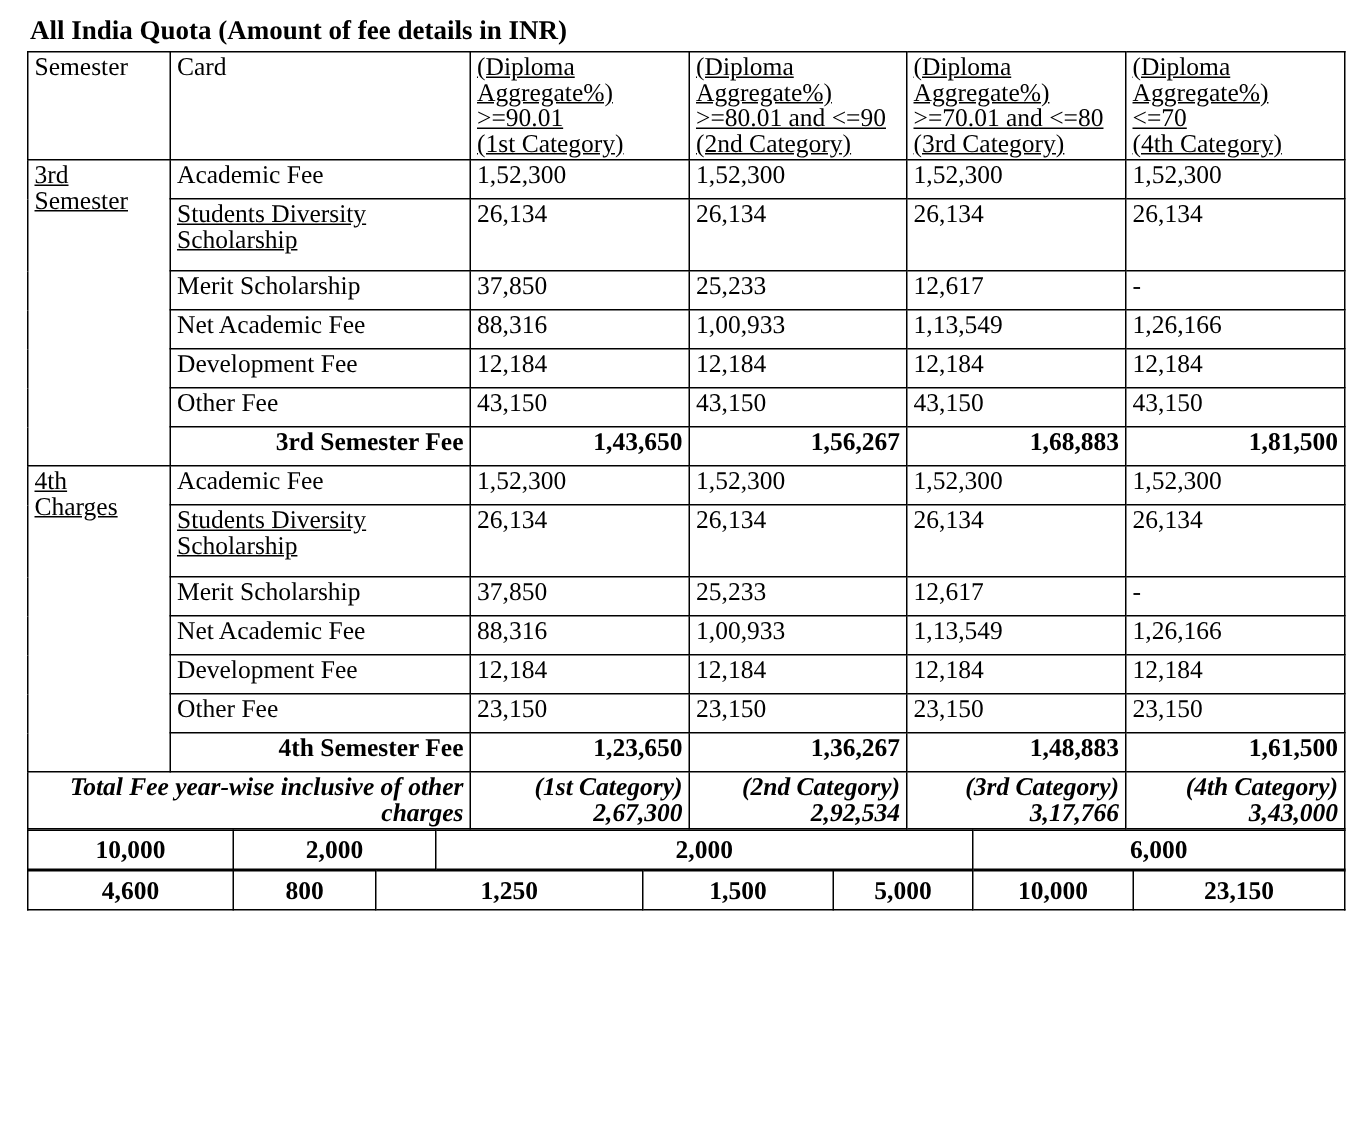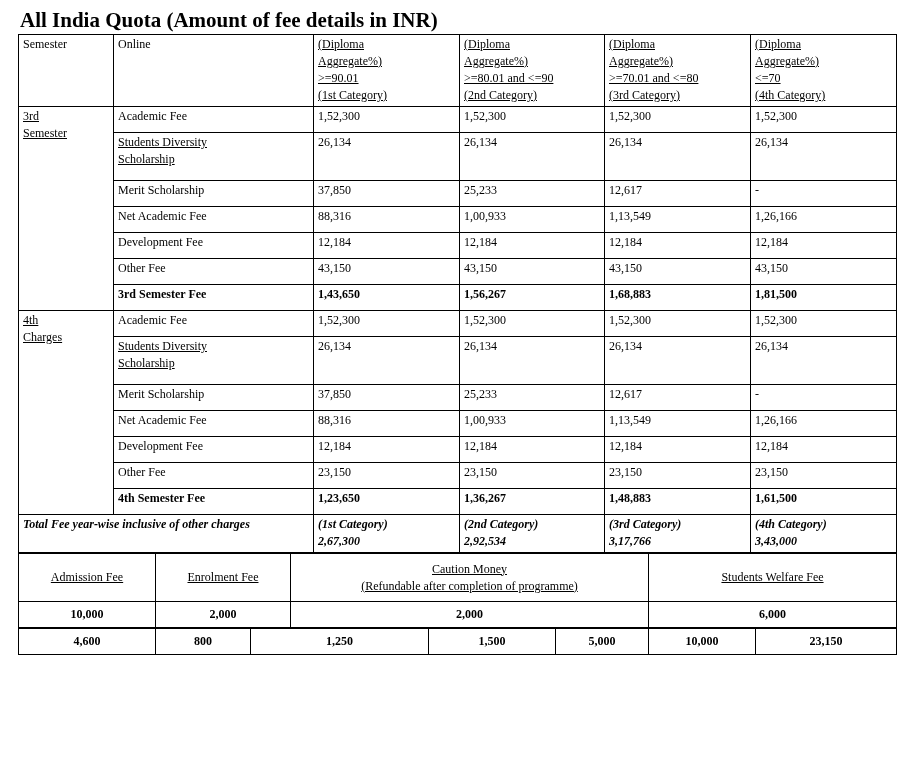--- a/index.html
+++ b/index.html
@@ -16,47 +16,47 @@
   }
   .page {
     position: relative;
     width: 914px;
     height: 762px;
     box-sizing: border-box;
     padding: 8px 18px 0 18px;
   }
   .section-title {
     font-weight: bold;
-    font-size: 21px;
+    font-size: 18px;
     line-height: 20px;
     margin: 0 0 4px 2px;
     white-space: nowrap;
   }
   .title-main { margin-top: 2px; }
   .title-spaced { margin-top: 12px; }
 
   table.doc {
     border-collapse: collapse;
     table-layout: fixed;
     width: 878px;
-    font-size: 12px;
+    font-size: 17px;
   }
   table.doc td {
     border: 1px solid #000000;
     padding: 1px 4px 2px 4px;
     vertical-align: top;
     line-height: 17px;
     word-wrap: break-word;
   }
   table.doc.centered td {
     text-align: center;
     vertical-align: middle;
     padding: 2px 3px;
   }
-  .b { font-weight: bold; }
+  .b { font-weight: bold; text-align: right; }
   .mid { vertical-align: middle; margin-left: 16px; }
   .pre { white-space: pre-line; text-decoration: underline; }
   .hcell { line-height: 17px; }
   .semcell { vertical-align: middle; line-height: 17px; }
   .valrow td { height: 22px; }
   .tallrow td { height: 44px; }
   .totalrow td { vertical-align: top; font-style: italic; }
   .cat-line { display: block; }
 </style>
 </head>
@@ -71,21 +71,21 @@
       <col style="width:95px">
       <col style="width:200px">
       <col style="width:146px">
       <col style="width:145px">
       <col style="width:146px">
       <col style="width:146px">
     </colgroup>
     <tbody>
       <tr>
         <td class="hcell">Semester</td>
-        <td class="hcell">Online</td>
+        <td class="hcell">Card</td>
         <td class="hcell pre">(Diploma
 Aggregate%)
 &gt;=90.01
 (1st Category)</td>
         <td class="hcell pre">(Diploma
 Aggregate%)
 &gt;=80.01 and &lt;=90
 (2nd Category)</td>
         <td class="hcell pre">(Diploma
 Aggregate%)
@@ -227,27 +227,20 @@
 
 
   <table class="doc centered">
     <colgroup>
       <col style="width:137px">
       <col style="width:135px">
       <col style="width:358px">
       <col style="width:248px">
     </colgroup>
     <tbody>
-      <tr style="height:48px">
-        <td class="pre">Admission Fee</td>
-        <td class="pre">Enrolment Fee</td>
-        <td class="pre">Caution Money
-(Refundable after completion of programme)</td>
-        <td class="pre">Students Welfare Fee</td>
-      </tr>
       <tr style="height:26px">
         <td class="b">10,000</td>
         <td class="b">2,000</td>
         <td class="b">2,000</td>
         <td class="b">6,000</td>
       </tr>
     </tbody>
   </table>
 
 

